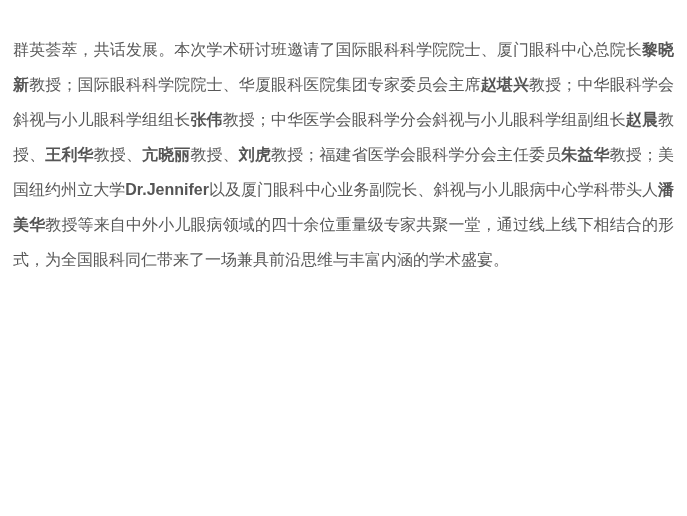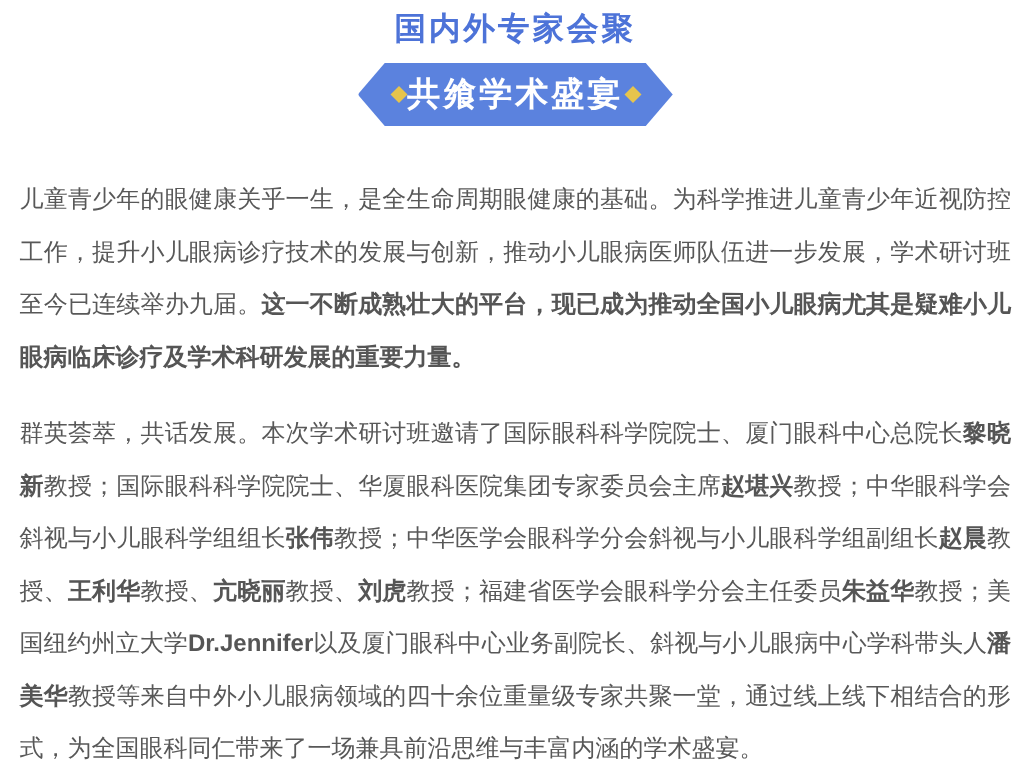--- a/index.html
+++ b/index.html
@@ -74,37 +74,23 @@
   .article strong {
     font-weight: bold;
     color: #555555;
   }
 </style>
 </head>
 <body>
 
 <div class="page">
 
-  <div class="header">
-    <h1 class="title">国内外专家会聚</h1>
-
-    <div class="badge-row">
-      <div class="badge">
-        <span class="diamond"></span>
-        <span class="badge-label">共飨学术盛宴</span>
-        <span class="diamond"></span>
-      </div>
-    </div>
-  </div>
 
   <div class="article">
 
-    <p>
-      <span>儿童青少年的眼健康关乎一生，是全生命周期眼健康的基础。为科学推进儿童青少年近视防控工作，提升小儿眼病诊疗技术的发展与创新，推动小儿眼病医师队伍进一步发展，学术研讨班至今已连续举办九届。</span><strong>这一不断成熟壮大的平台，现已成为推动全国小儿眼病尤其是疑难小儿眼病临床诊疗及学术科研发展的重要力量。</strong>
-    </p>
 
     <p>
       <span>群英荟萃，共话发展。本次学术研讨班邀请了国际眼科科学院院士、厦门眼科中心总院长</span><strong>黎晓新</strong><span>教授；国际眼科科学院院士、华厦眼科医院集团专家委员会主席</span><strong>赵堪兴</strong><span>教授；中华眼科学会斜视与小儿眼科学组组长</span><strong>张伟</strong><span>教授；中华医学会眼科学分会斜视与小儿眼科学组副组长</span><strong>赵晨</strong><span>教授、</span><strong>王利华</strong><span>教授、</span><strong>亢晓丽</strong><span>教授、</span><strong>刘虎</strong><span>教授；福建省医学会眼科学分会主任委员</span><strong>朱益华</strong><span>教授；美国纽约州立大学</span><strong>Dr.Jennifer</strong><span>以及厦门眼科中心业务副院长、斜视与小儿眼病中心学科带头人</span><strong>潘美华</strong><span>教授等来自中外小儿眼病领域的四十余位重量级专家共聚一堂，通过线上线下相结合的形式，为全国眼科同仁带来了一场兼具前沿思维与丰富内涵的学术盛宴。</span>
     </p>
 
   </div>
 
 </div>
 
 </body></html>

